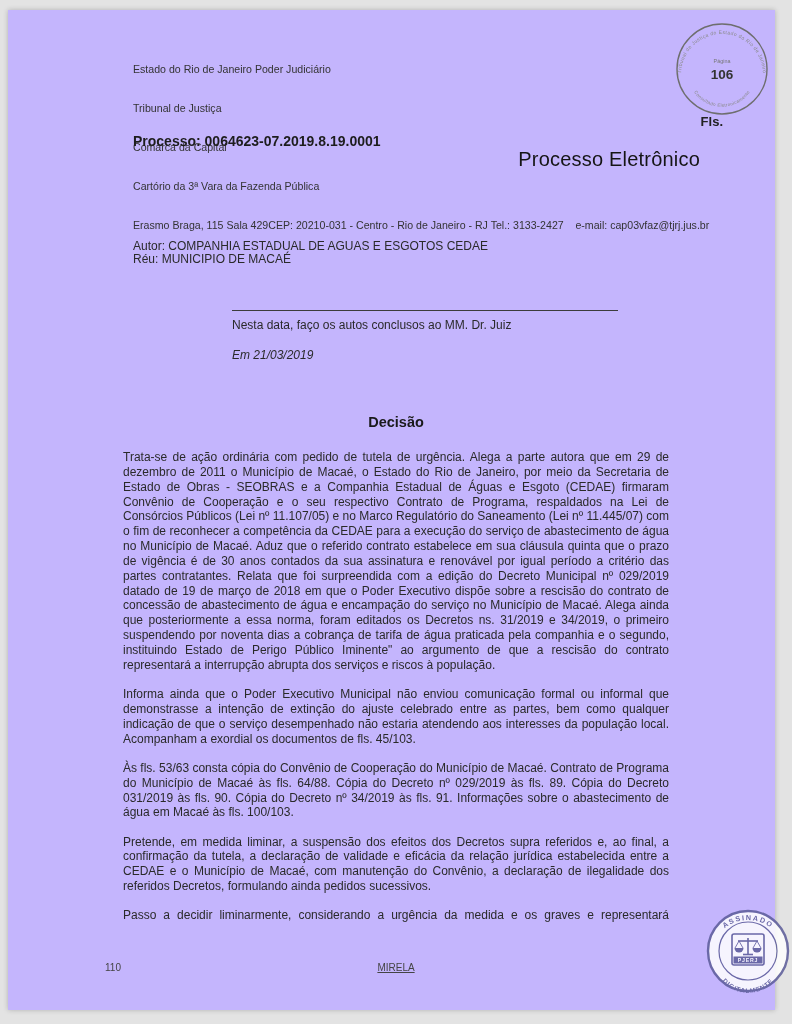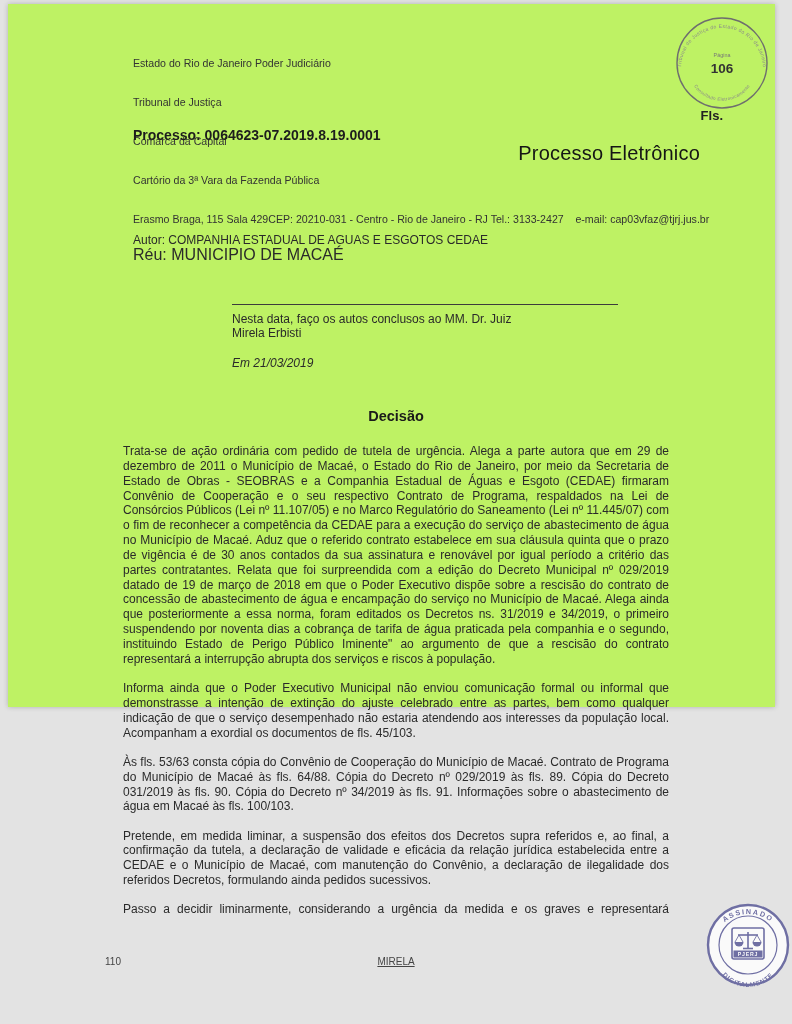--- a/index.html
+++ b/index.html
@@ -3,32 +3,32 @@
 <meta charset="utf-8">
 <style>
   html,body{margin:0;padding:0;}
   body{
     width:792px;height:1024px;position:relative;overflow:hidden;
     background:#e3e3e3;
     font-family:"Liberation Sans", sans-serif;
     -webkit-font-smoothing:antialiased;
   }
   .page{
-    position:absolute;left:8px;top:4px;width:767px;height:703px;
-    background:#bef264;box-shadow:0 0 5px rgba(0,0,0,.22);
+    position:absolute;left:8px;top:10px;width:767px;height:1000px;
+    background:#c4b5fd;box-shadow:0 0 5px rgba(0,0,0,.22);
     color:#2a2a2a;
   }
   .abs{position:absolute;}
   .header-lines{left:125px;top:27px;font-size:10.6px;line-height:13px;white-space:pre-wrap;color:#333;}
   .fls{right:52px;top:104px;font-weight:bold;font-size:13px;color:#222;}
   .processo{left:125px;top:123px;font-weight:bold;font-size:14px;color:#1d1d1d;}
   .doc-title{right:75px;top:138px;font-weight:normal;font-size:20px;color:#151515;letter-spacing:.2px;}
   .classe{left:125px;top:188px;width:535px;font-size:12px;line-height:15px;text-align:justify;}
   .autor{left:125px;top:229px;font-size:12px;}
-  .reu{left:125px;top:242px;font-size:16px;}
+  .reu{left:125px;top:242px;font-size:12px;}
   .divider{left:224px;top:300px;width:386px;height:0;border-top:1.2px solid #3c3c3c;}
   .conclusao{left:224px;top:309px;width:386px;text-align:left;font-size:12px;line-height:13.8px;}
   .conclusao .date{margin-top:16px;font-style:italic;}
   .decisao{left:115px;top:404px;width:546px;text-align:center;font-weight:bold;font-size:14.5px;color:#1a1a1a;}
   .bodytext{left:115px;top:440px;width:546px;font-size:12px;line-height:14.85px;text-align:justify;}
   .bodytext p{margin:0 0 14.4px 0;}
   .bodytext p.stretch-last{text-align-last:justify;}
   .footer-left{left:97px;top:952px;font-size:10px;color:#444;text-align:center;}
   .footer-center{left:115px;top:952px;width:546px;text-align:center;font-size:10px;color:#444;text-decoration:underline;}
   .stamp-page{left:666px;top:11px;width:96px;height:96px;}
@@ -72,21 +72,20 @@
 
   <div class="abs doc-title">Processo Eletrônico</div>
 
   <div class="abs autor">Autor: COMPANHIA ESTADUAL DE AGUAS E ESGOTOS CEDAE</div>
   <div class="abs reu">Réu: MUNICIPIO DE MACAÉ</div>
 
   <div class="abs divider"></div>
 
   <div class="abs conclusao">
     <div>Nesta data, faço os autos conclusos ao MM. Dr. Juiz</div>
-    <div>Mirela Erbisti</div>
     <div class="date">Em 21/03/2019</div>
   </div>
 
   <div class="abs decisao">Decisão</div>
 
   <div class="abs bodytext">
     <p>Trata-se de ação ordinária com pedido de tutela de urgência. Alega a parte autora que em 29 de dezembro de 2011 o Município de Macaé, o Estado do Rio de Janeiro, por meio da Secretaria de Estado de Obras - SEOBRAS e a Companhia Estadual de Águas e Esgoto (CEDAE) firmaram Convênio de Cooperação e o seu respectivo Contrato de Programa, respaldados na Lei de Consórcios Públicos (Lei nº 11.107/05) e no Marco Regulatório do Saneamento (Lei nº 11.445/07) com o fim de reconhecer a competência da CEDAE para a execução do serviço de abastecimento de água no Município de Macaé. Aduz que o referido contrato estabelece em sua cláusula quinta que o prazo de vigência é de 30 anos contados da sua assinatura e renovável por igual período a critério das partes contratantes. Relata que foi surpreendida com a edição do Decreto Municipal nº 029/2019 datado de 19 de março de 2018 em que o Poder Executivo dispõe sobre a rescisão do contrato de concessão de abastecimento de água e encampação do serviço no Município de Macaé. Alega ainda que posteriormente a essa norma, foram editados os Decretos ns. 31/2019 e 34/2019, o primeiro suspendendo por noventa dias a cobrança de tarifa de água praticada pela companhia e o segundo, instituindo Estado de Perigo Público Iminente" ao argumento de que a rescisão do contrato representará a interrupção abrupta dos serviços e riscos à população.</p>
     <p>Informa ainda que o Poder Executivo Municipal não enviou comunicação formal ou informal que demonstrasse a intenção de extinção do ajuste celebrado entre as partes, bem como qualquer indicação de que o serviço desempenhado não estaria atendendo aos interesses da população local. Acompanham a exordial os documentos de fls. 45/103.</p>
     <p>Às fls. 53/63 consta cópia do Convênio de Cooperação do Município de Macaé. Contrato de Programa do Município de Macaé às fls. 64/88. Cópia do Decreto nº 029/2019 às fls. 89. Cópia do Decreto 031/2019 às fls. 90. Cópia do Decreto nº 34/2019 às fls. 91. Informações sobre o abastecimento de água em Macaé às fls. 100/103.</p>
     <p>Pretende, em medida liminar, a suspensão dos efeitos dos Decretos supra referidos e, ao final, a confirmação da tutela, a declaração de validade e eficácia da relação jurídica estabelecida entre a CEDAE e o Município de Macaé, com manutenção do Convênio, a declaração de ilegalidade dos referidos Decretos, formulando ainda pedidos sucessivos.</p>

